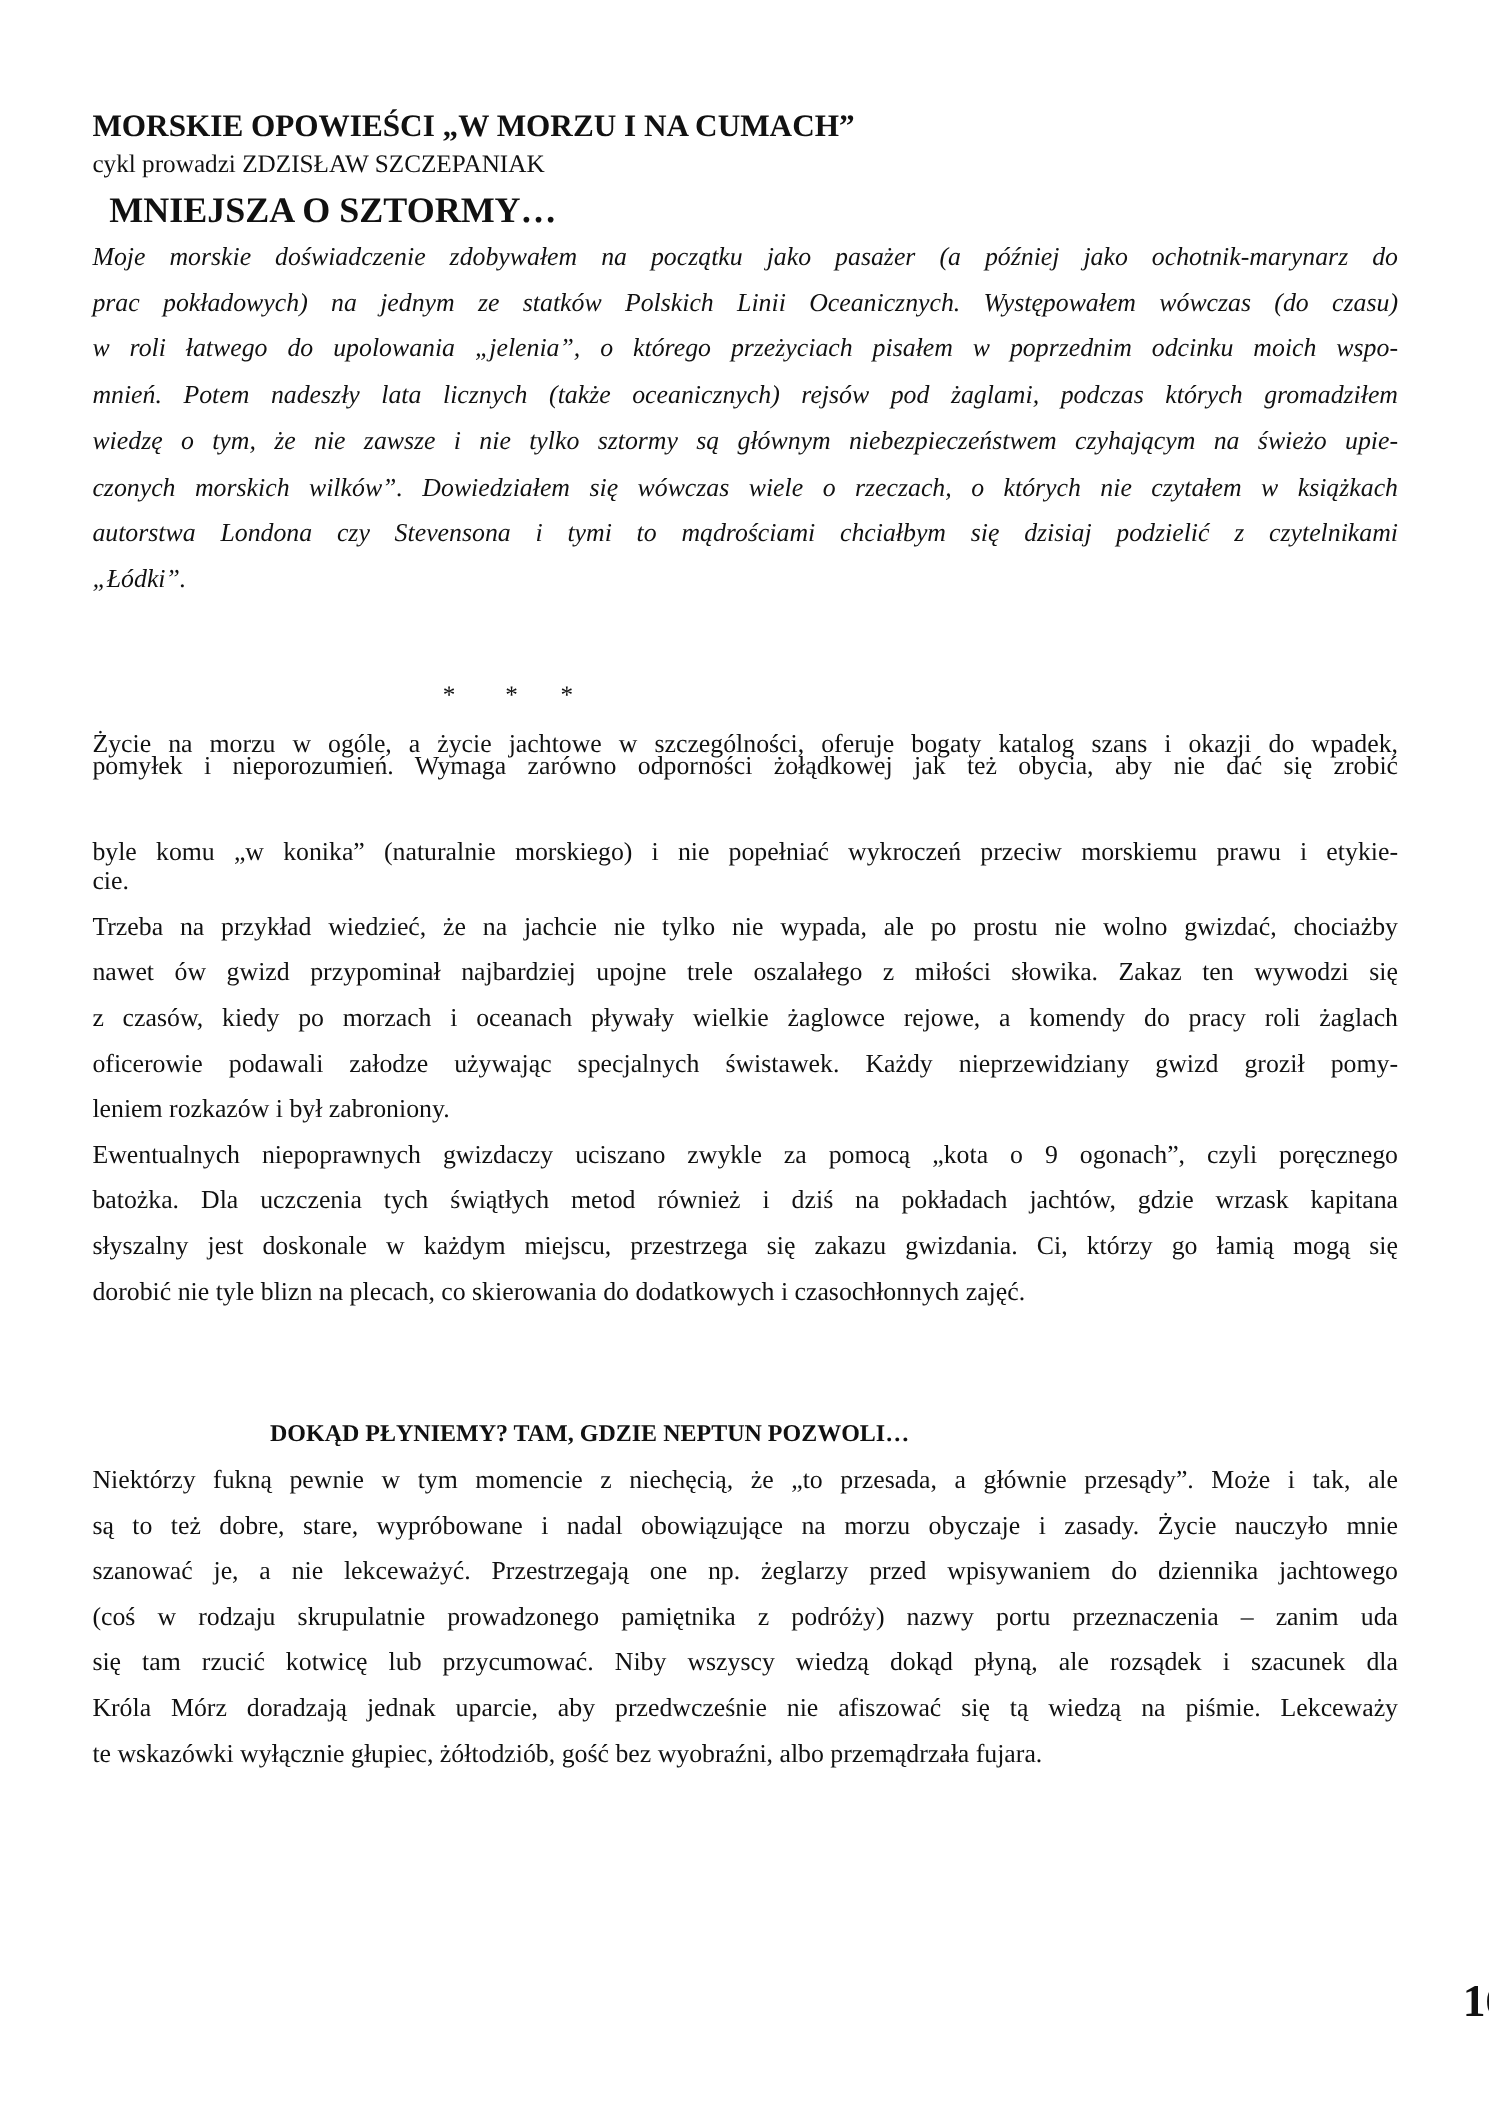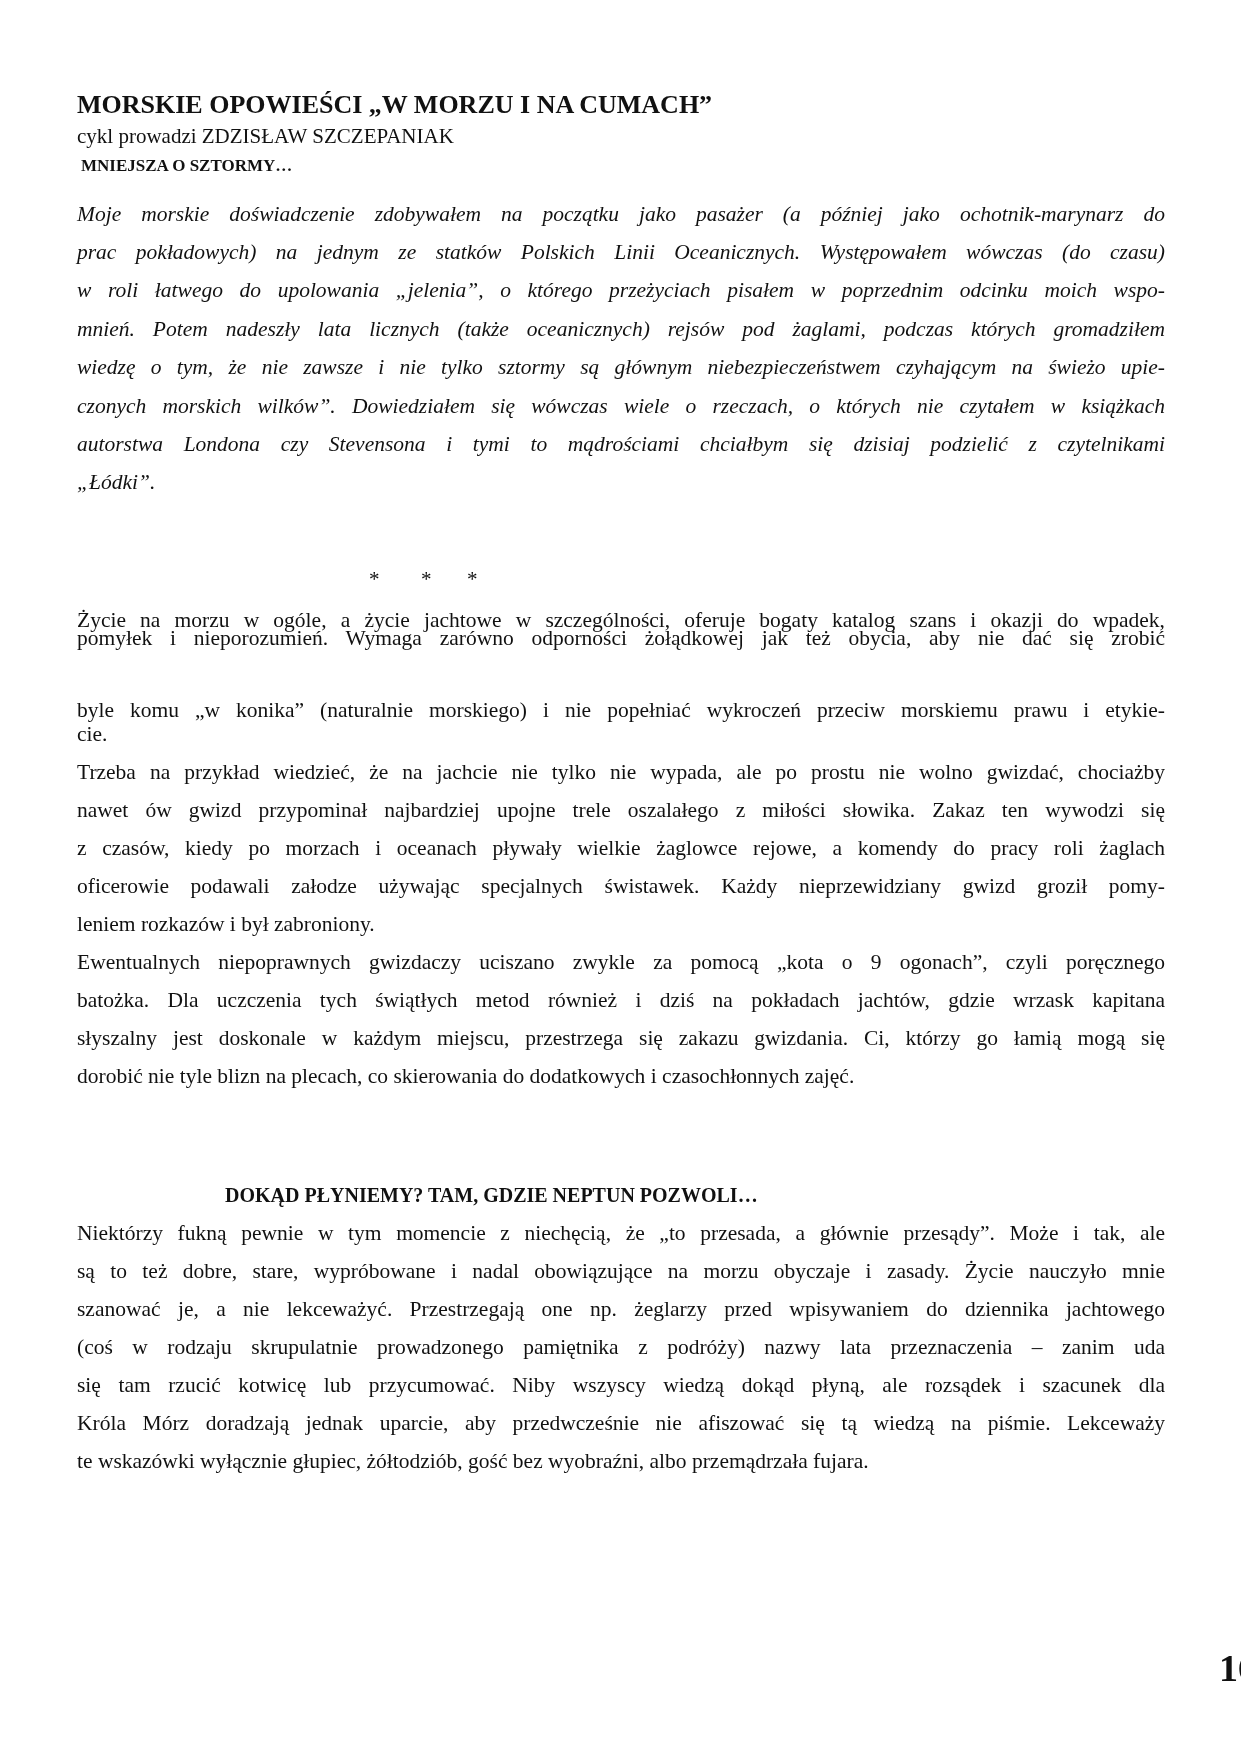--- a/index.html
+++ b/index.html
@@ -1,20 +1,20 @@
 <!DOCTYPE html>
 <html><head>
 <meta charset="utf-8">
 <style>
   html, body { margin: 0; padding: 0; background: #ffffff; }
   body { width: 1241px; height: 1755px; position: relative; overflow: hidden; font-family: "Liberation Serif", serif; color: #111111; }
   .page { position: absolute; left: 0; top: 0; width: 1241px; height: 1238px; background: #ffffff; }
   .title { position: absolute; left: 77px; top: 90px; font-size: 26px; font-weight: bold; line-height: 30px; margin: 0; white-space: nowrap; }
   .byline { position: absolute; left: 77px; top: 123px; font-size: 21px; line-height: 26px; margin: 0; white-space: nowrap; }
-  .subtitle { position: absolute; left: 77px; top: 147px; font-size: 17px; font-weight: bold; line-height: 30px; margin: 4px; white-space: nowrap; }
+  .subtitle { position: absolute; left: 77px; top: 147px; font-size: 30px; font-weight: bold; line-height: 30px; margin: 14px; white-space: nowrap; }
   .line { position: absolute; left: 77px; width: 1088px; font-size: 21.5px; line-height: 28px; white-space: nowrap; margin: 0; }
   .line.j { text-align: justify; text-align-last: justify; }
   .intro .line { font-style: italic; margin-top: 14px; }
   .stars { position: absolute; top: 567px; left: 0; width: 1241px; font-size: 21px; line-height: 24px; }
   .stars span { position: absolute; top: 0; }
   .section-heading { position: absolute; left: 225px; top: 1181px; font-size: 20px; line-height: 28px; margin: 0; white-space: nowrap; }
   .page-number { position: absolute; left: 0; width: 1241px; top: 1630px; text-align: right; font-size: 38px; font-weight: bold; line-height: 44px; margin: 16px; }
 </style>
 </head>
 <body>
@@ -57,20 +57,20 @@
     <p class="line j" style="top:1024px">słyszalny jest doskonale w każdym miejscu, przestrzega się zakazu gwizdania. Ci, którzy go łamią mogą się</p>
     <p class="line" style="top:1062px">dorobić nie tyle blizn na plecach, co skierowania do dodatkowych i czasochłonnych zajęć.</p>
   </div>
 
   <h3 class="section-heading">DOKĄD PŁYNIEMY? TAM, GDZIE NEPTUN POZWOLI…</h3>
 
   <div class="section">
     <p class="line j" style="top:1219px">Niektórzy fukną pewnie w tym momencie z niechęcią, że „to przesada, a głównie przesądy”. Może i tak, ale</p>
     <p class="line j" style="top:1257px">są to też dobre, stare, wypróbowane i nadal obowiązujące na morzu obyczaje i zasady. Życie nauczyło mnie</p>
     <p class="line j" style="top:1295px">szanować je, a nie lekceważyć. Przestrzegają one np. żeglarzy przed wpisywaniem do dziennika jachtowego</p>
-    <p class="line j" style="top:1333px">(coś w rodzaju skrupulatnie prowadzonego pamiętnika z podróży) nazwy lata przeznaczenia – zanim uda</p>
+    <p class="line j" style="top:1333px">(coś w rodzaju skrupulatnie prowadzonego pamiętnika z podróży) nazwy portu przeznaczenia – zanim uda</p>
     <p class="line j" style="top:1371px">się tam rzucić kotwicę lub przycumować. Niby wszyscy wiedzą dokąd płyną, ale rozsądek i szacunek dla</p>
     <p class="line j" style="top:1409px">Króla Mórz doradzają jednak uparcie, aby przedwcześnie nie afiszować się tą wiedzą na piśmie. Lekceważy</p>
     <p class="line" style="top:1447px">te wskazówki wyłącznie głupiec, żółtodziób, gość bez wyobraźni, albo przemądrzała fujara.</p>
   </div>
 
   <p class="page-number">16</p>
 </div>
 
 </body></html>

